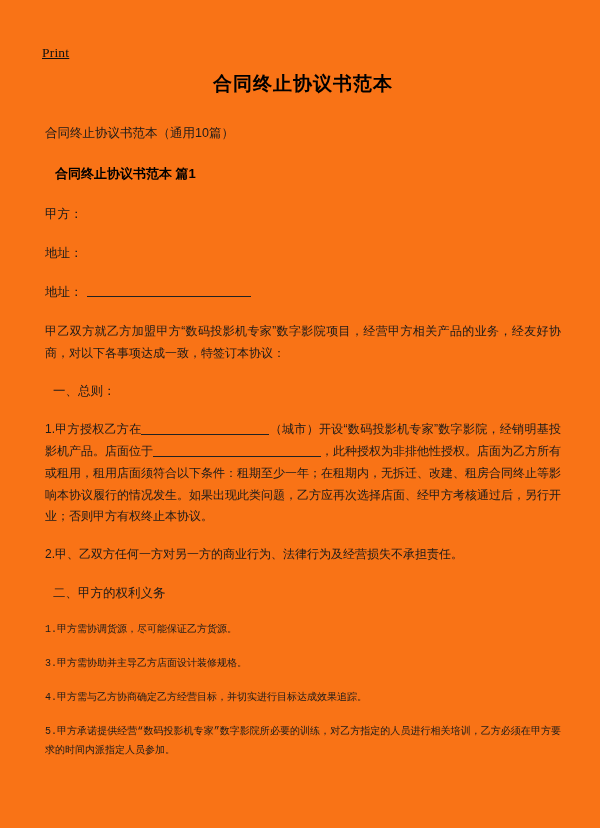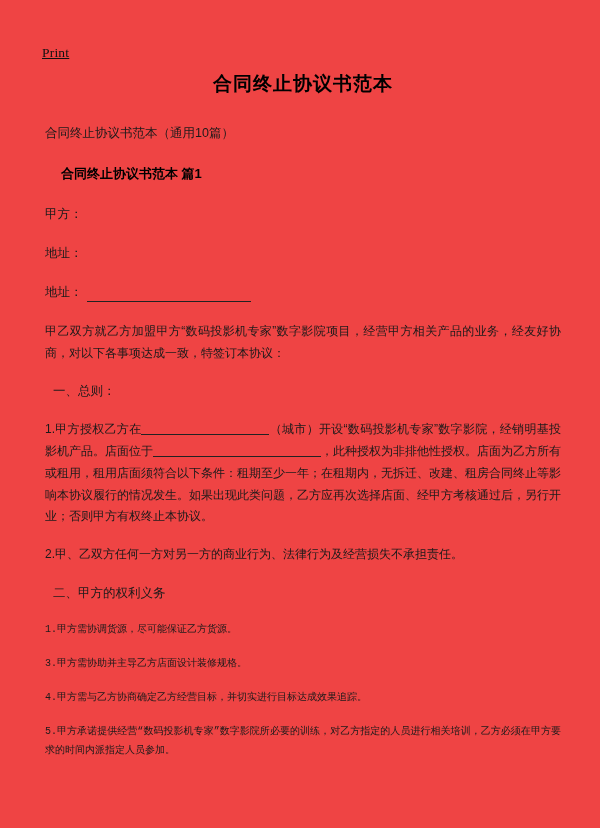--- a/index.html
+++ b/index.html
@@ -14,21 +14,21 @@
     color: #1a1a1a;
     overflow: hidden;
     position: relative;
   }
   .page {
     width: 600px;
     height: 828px;
     box-sizing: border-box;
     padding: 0;
     position: relative;
-    background: #ef4444;
+    background: #f97316;
   }
   .print-link {
     position: absolute;
     left: 42px;
     top: 46px;
     font-family: "Liberation Serif", "DejaVu Serif", serif;
     font-size: 13.5px;
     color: #111;
     letter-spacing: 0.2px;
     line-height: 1;
@@ -52,30 +52,30 @@
   }
   .subtitle {
     font-size: 12.5px;
     line-height: 1.7;
     margin: 18px 0 20px 0;
     color: #1a1a1a;
   }
   .section-heading {
     font-size: 13px;
     font-weight: bold;
-    margin: 0 0 19px 16px;
+    margin: 0 0 19px 10px;
     color: #000;
     line-height: 1.6;
   }
   .field-row {
     font-size: 12.5px;
     line-height: 1.6;
     margin: 0 0 19px 0;
     display: flex;
-    align-items: flex-end;
+    align-items: flex-start;
     color: #1a1a1a;
   }
   .field-label {
     white-space: nowrap;
   }
   .field-blank {
     display: inline-block;
     border-bottom: 1.2px solid #222;
     height: 14px;
     margin-left: 4px;

